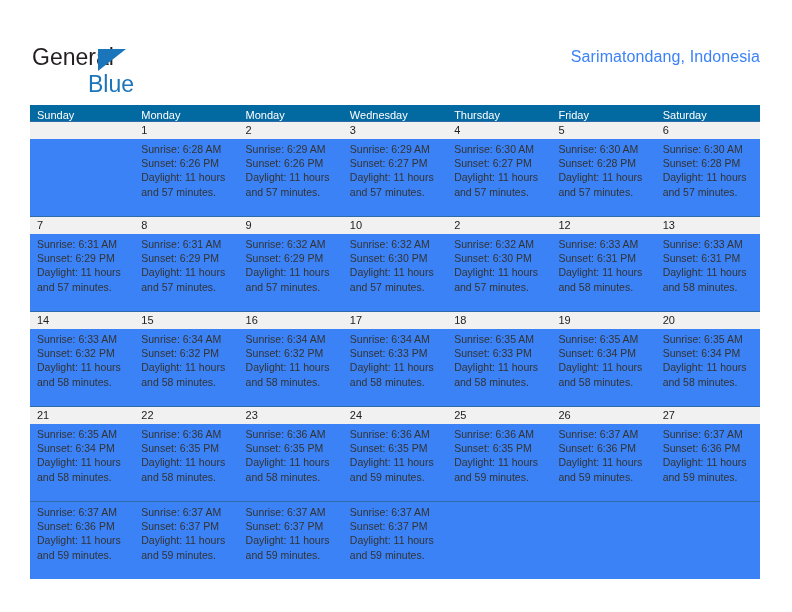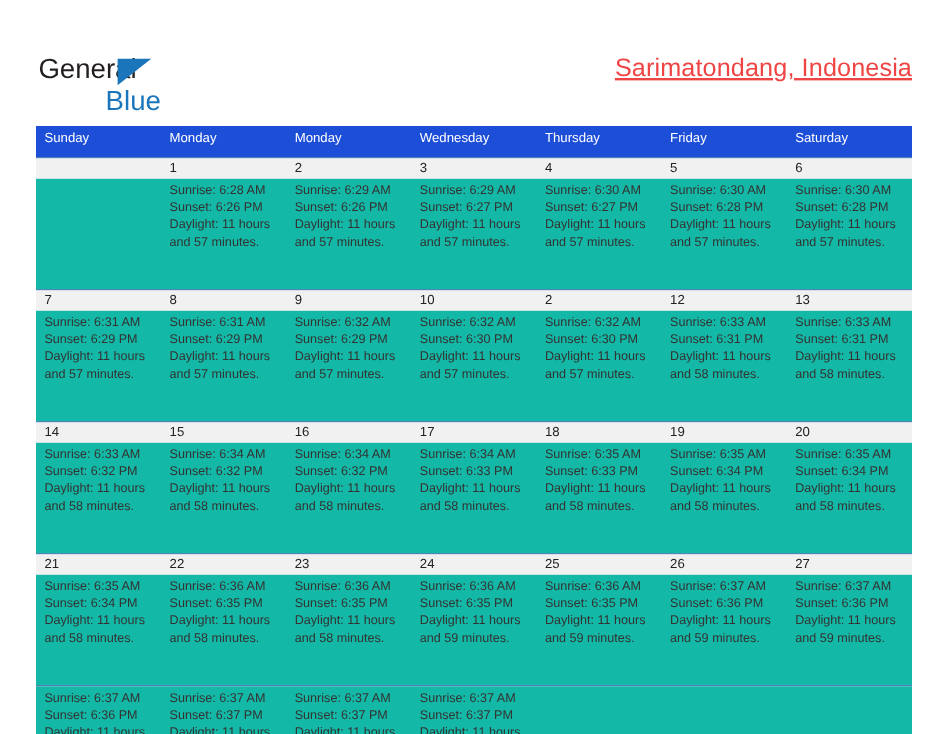--- a/index.html
+++ b/index.html
@@ -72,41 +72,40 @@
     text-align: right;
   }
   .month-title {
     font-size: 29px;
     color: #1a1a1a;
     line-height: 34px;
     font-weight: normal;
     letter-spacing: 0.2px;
   }
   .location-title {
-    font-size: 21px;
-    color: #ef4444;
+    font-size: 16px;
+    color: #3b82f6;
     line-height: 22px;
     margin-top: 6px;
     letter-spacing: 0.1px;
-    text-decoration: underline;
   }
 
   
   .calendar {
     position: absolute;
     left: 30px;
     top: 105px;
     width: 730px;
   }
 
   .weekdays {
     display: flex;
     width: 100%;
-    background: #1d4ed8;
-    height: 26px;
+    background: #0369a1;
+    height: 16px;
   }
   .weekday {
     flex: 1 1 0;
     color: #ffffff;
     font-size: 11px;
     line-height: 20px;
     padding-left: 7px;
     box-sizing: border-box;
     white-space: nowrap;
   }
@@ -121,22 +120,22 @@
   }
   .week-daynums {
     display: flex;
     width: 100%;
     background: #f1f1f1;
     height: 17px;
   }
   .week-body {
     display: flex;
     width: 100%;
-    background: #14b8a6;
-    height: 92px;
+    background: #3b82f6;
+    height: 77px;
   }
   .daynum {
     flex: 1 1 0;
     box-sizing: border-box;
     padding-left: 7px;
     font-size: 11px;
     line-height: 17px;
     color: #222222;
   }
   .cellinfo {

